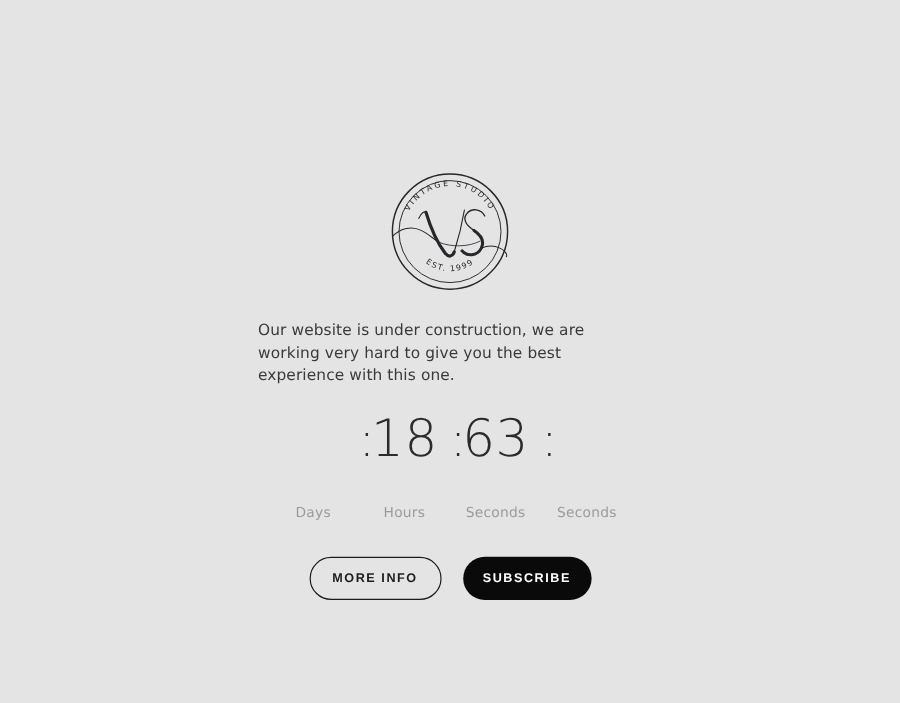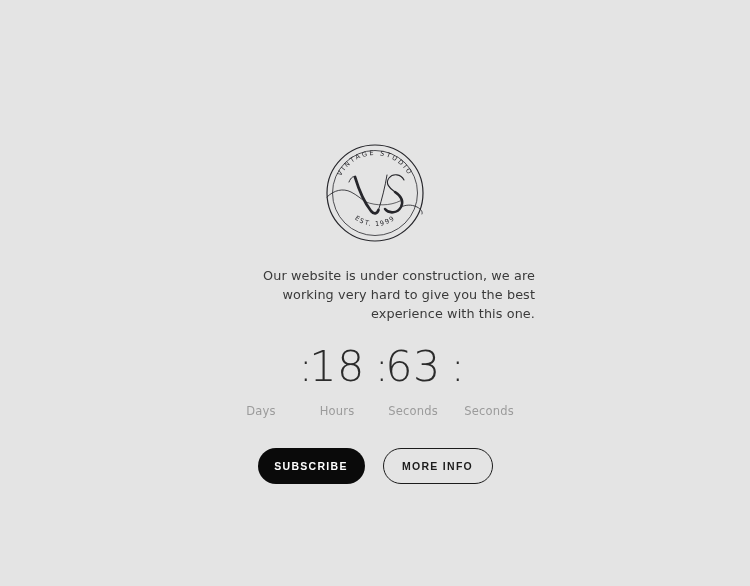--- a/index.html
+++ b/index.html
@@ -36,21 +36,21 @@
   .logo-svg {
     display: block;
     width: 110px;
     height: 110px;
   }
 
   
   .description {
     margin-top: 18px;
     width: 320px;
-    text-align: right;
+    text-align: left;
     font-size: 12.8px;
     line-height: 19px;
     color: #3a3a3a;
     font-family: "DejaVu Sans", sans-serif;
     letter-spacing: 0.1px;
   }
 
   
   .countdown {
     margin-top: 22px;
@@ -72,21 +72,21 @@
   .cd-sep {
     width: 0px;
     text-align: center;
     color: #2b2b2b;
     font-weight: 200;
     font-size: 40px;
     display: block;
   }
 
   .labels {
-    margin-top: 16px;
+    margin-top: 32px;
     display: flex;
     justify-content: center;
   }
   .label-unit {
     width: 76px;
     text-align: center;
     font-size: 11.5px;
     color: #9b9b9b;
     font-family: "DejaVu Sans", sans-serif;
     letter-spacing: 0.2px;
@@ -192,17 +192,17 @@
     <span class="label-unit">Days</span>
     <span class="label-gap"></span>
     <span class="label-unit">Hours</span>
     <span class="label-gap"></span>
     <span class="label-unit">Seconds</span>
     <span class="label-gap"></span>
     <span class="label-unit">Seconds</span>
   </div>
 
   <div class="buttons">
+    <div class="btn btn-secondary">MORE INFO</div>
     <div class="btn btn-primary">SUBSCRIBE</div>
-    <div class="btn btn-secondary">MORE INFO</div>
   </div>
 
 </div>
 
 </body></html>

